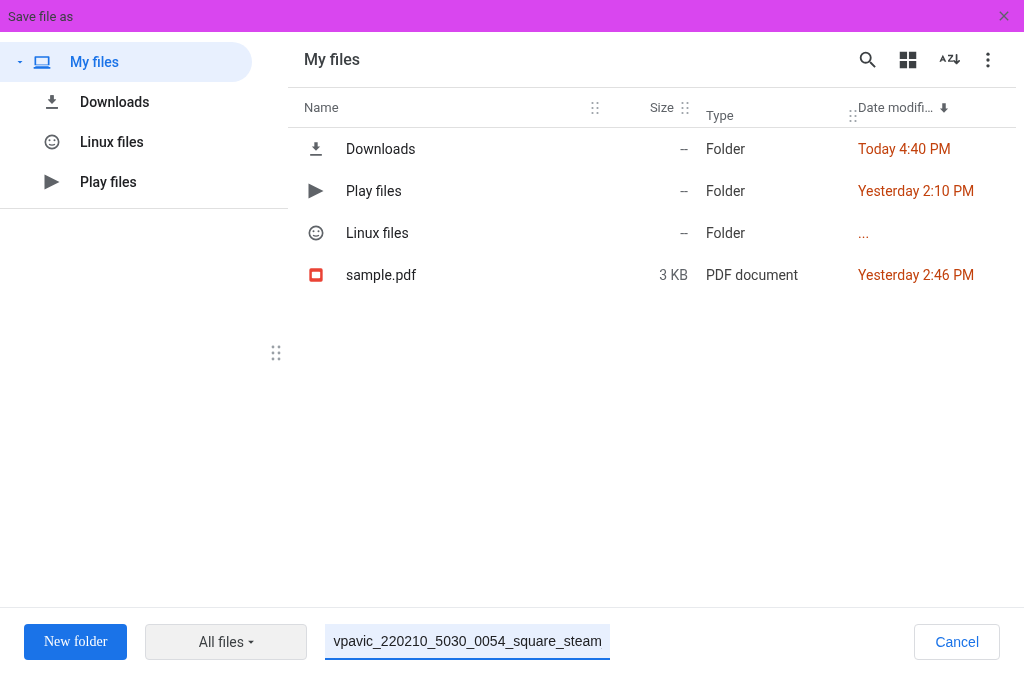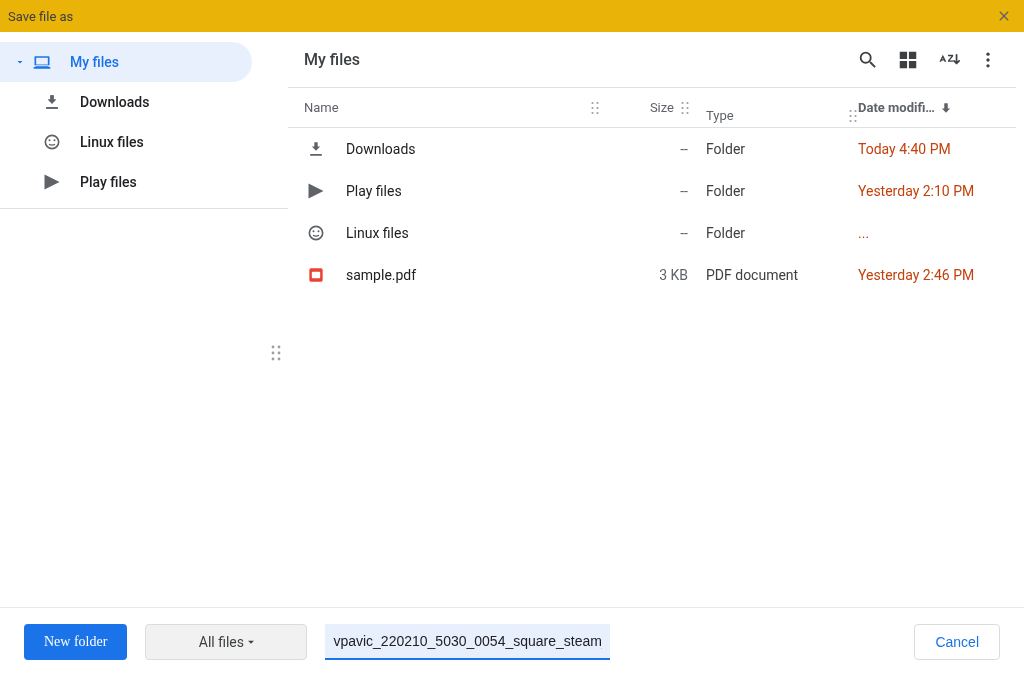--- a/index.html
+++ b/index.html
@@ -11,21 +11,21 @@
     height: 675px;
     overflow: hidden;
     display: flex;
     flex-direction: column;
     background: #fff;
   }
 
   
   .titlebar {
     height: 32px;
-    background: #eab308;
+    background: #d946ef;
     display: flex;
     align-items: center;
     justify-content: space-between;
     padding: 0 8px;
     font-size: 13px;
     color: #3c4043;
   }
   .titlebar .close-btn {
     width: 24px; height: 24px;
     display:flex;align-items:center;justify-content:center;
@@ -193,21 +193,21 @@
     border:none;
     border-bottom:2px solid #1a73e8;
     background:#e8f0fe;
     padding:0 8px;
     font-size:14px;
     color:#202124;
     outline:none;
   }
 
   svg { display:block; }
-  .ellipsis { white-space:nowrap; overflow:hidden; text-overflow:ellipsis;font-weight:bold; }
+  .ellipsis { white-space:nowrap; overflow:hidden; text-overflow:ellipsis; }
 </style>
 </head>
 <body>
 
 <div class="titlebar">
   <span>Save file as</span>
   <div class="close-btn">
     <svg width="16" height="16" viewBox="0 0 24 24">
         <path fill="currentColor" d="M19 6.41 17.59 5 12 10.59 6.41 5 5 6.41 10.59 12 5 17.59 6.41 19 12 13.41 17.59 19 19 17.59 13.41 12z"></path>
       </svg>

